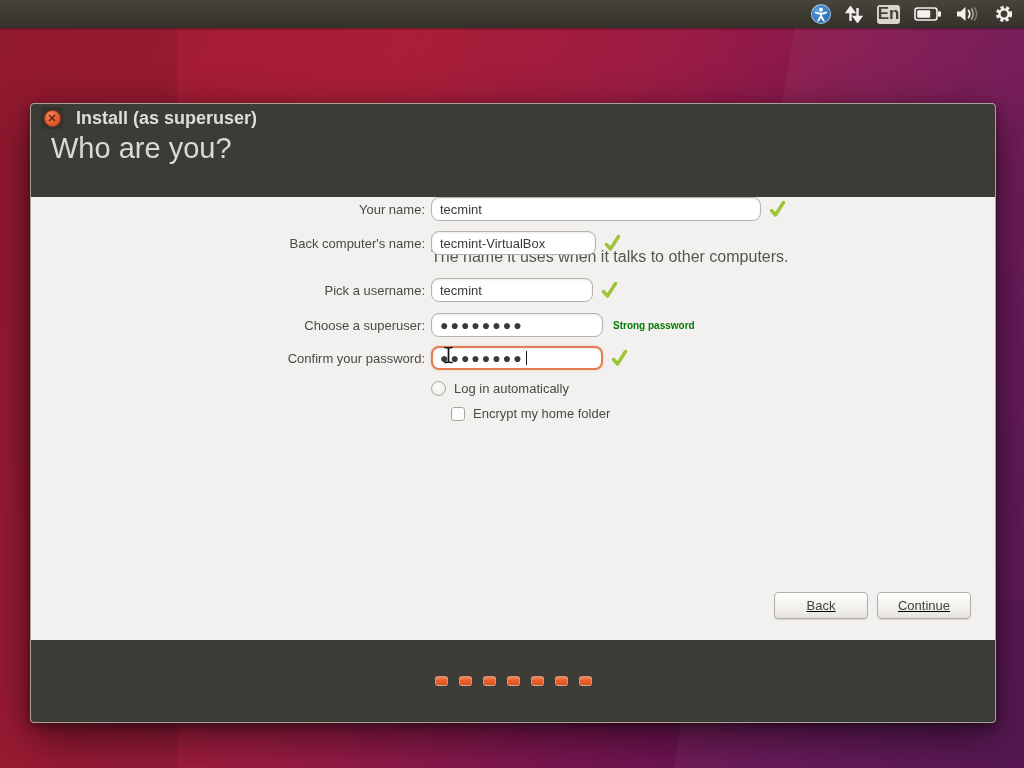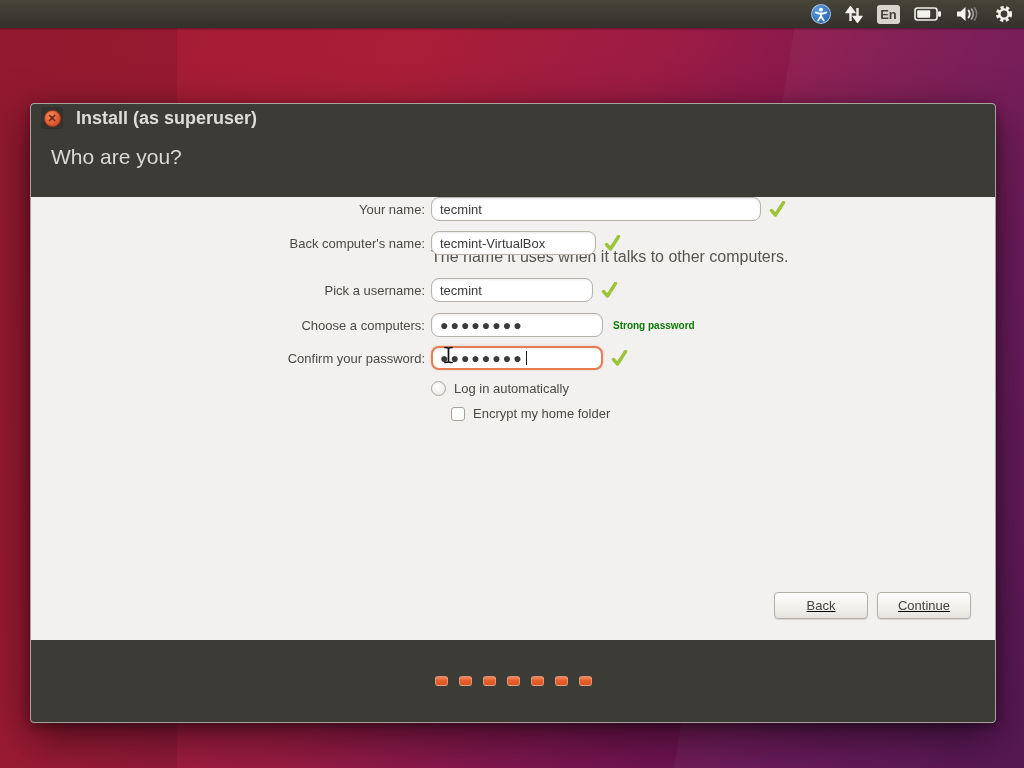--- a/index.html
+++ b/index.html
@@ -20,41 +20,41 @@
   .topbar { position:absolute; top:0; left:0; width:100%; height:28px;
     background:linear-gradient(#474439,#33312b);
     box-shadow:0 1px 2px rgba(0,0,0,0.4);
     display:flex; align-items:center; justify-content:flex-end;
     gap:14px; padding-right:10px; z-index:5; }
   .tb-icon { display:flex; align-items:center; justify-content:center; height:24px; }
   .a11y-circle { width:20px; height:20px; border-radius:50%;
     background:radial-gradient(circle at 35% 30%,#5aa0e0,#2e6cb2 75%);
     border:1px solid rgba(255,255,255,0.55);
     display:flex; align-items:center; justify-content:center; }
-  .en-box { background:#d9d5cc; color:#454239; font-weight:bold; font-size:13px;
+  .en-box { background:#d9d5cc; color:#454239; font-weight:bold; font-size:17px;
     border-radius:3px; width:23px; height:19px; display:flex; align-items:center;
     justify-content:center; }
 
   
   .window { position:absolute; left:30px; top:103px; width:966px; height:620px;
     border:1px solid #a7a29a; border-radius:4px;
     box-shadow:0 14px 45px rgba(0,0,0,0.55), 0 3px 10px rgba(0,0,0,0.35);
     display:flex; flex-direction:column; overflow:hidden; z-index:3; background:#f2f1ef; }
 
   .win-header { background:#3d3b36; height:93px; flex:0 0 auto; }
   .titlebar { height:28px; display:flex; align-items:center; padding-left:10px; }
   .close-wrap { width:22px; height:22px; border-radius:3px; background:rgba(0,0,0,0.15);
     display:flex; align-items:center; justify-content:center; cursor:default; }
   .close-btn { width:17px; height:17px; border-radius:50%;
     background:radial-gradient(circle at 35% 30%,#f5875c,#dd5427 70%);
     border:1px solid #a03c1c; color:#6b2410; font-size:11px; font-weight:bold;
     display:flex; align-items:center; justify-content:center; line-height:1; }
   .win-title { color:#dfddd8; font-weight:bold; font-size:18px; margin-left:13px; }
-  .win-heading { color:#dbd9d4; font-size:21px; font-weight:normal;
-    padding-left:20px; margin-top:13px; }
+  .win-heading { color:#dbd9d4; font-size:29px; font-weight:normal;
+    padding-left:20px; }
 
   .win-content { flex:1 1 auto; background:#f2f1ef; position:relative; }
 
   
   .f-row { display:flex; align-items:center; margin-bottom:10px; }
   .f-label { width:394px; text-align:right; margin-right:6px; font-size:13px;
     color:#4a4a45; flex:0 0 auto; }
   .input { height:24px; border:1px solid #b6b2aa; border-radius:8px; background:#fff;
     font-size:13px; color:#3a3a3a; padding:0 8px; display:flex; align-items:center;
     box-shadow:inset 0 1px 2px rgba(0,0,0,0.09); position:relative; }
@@ -203,21 +203,21 @@
         <span>tecmint</span>
       </div>
       <span class="check">
         <svg width="17" height="17" viewBox="0 0 17 17">
           <path d="M2.5 9.5 L6.5 14 L14.5 1.5" stroke="#9dc437" stroke-width="3.4" fill="none" stroke-linecap="round" stroke-linejoin="round"></path>
         </svg>
       </span>
     </div>
 
     <div class="f-row row-pass">
-      <div class="f-label">Choose a computers:</div>
+      <div class="f-label">Choose a superuser:</div>
       <div class="input w-pass">
         <span class="pw-dots">●●●●●●●●</span>
       </div>
       <span class="status-strong">Strong password</span>
     </div>
 
     <div class="f-row row-confirm">
       <div class="f-label">Confirm your password:</div>
       <div class="input w-pass focused">
         <span class="pw-dots">●●●●●●●●</span>

